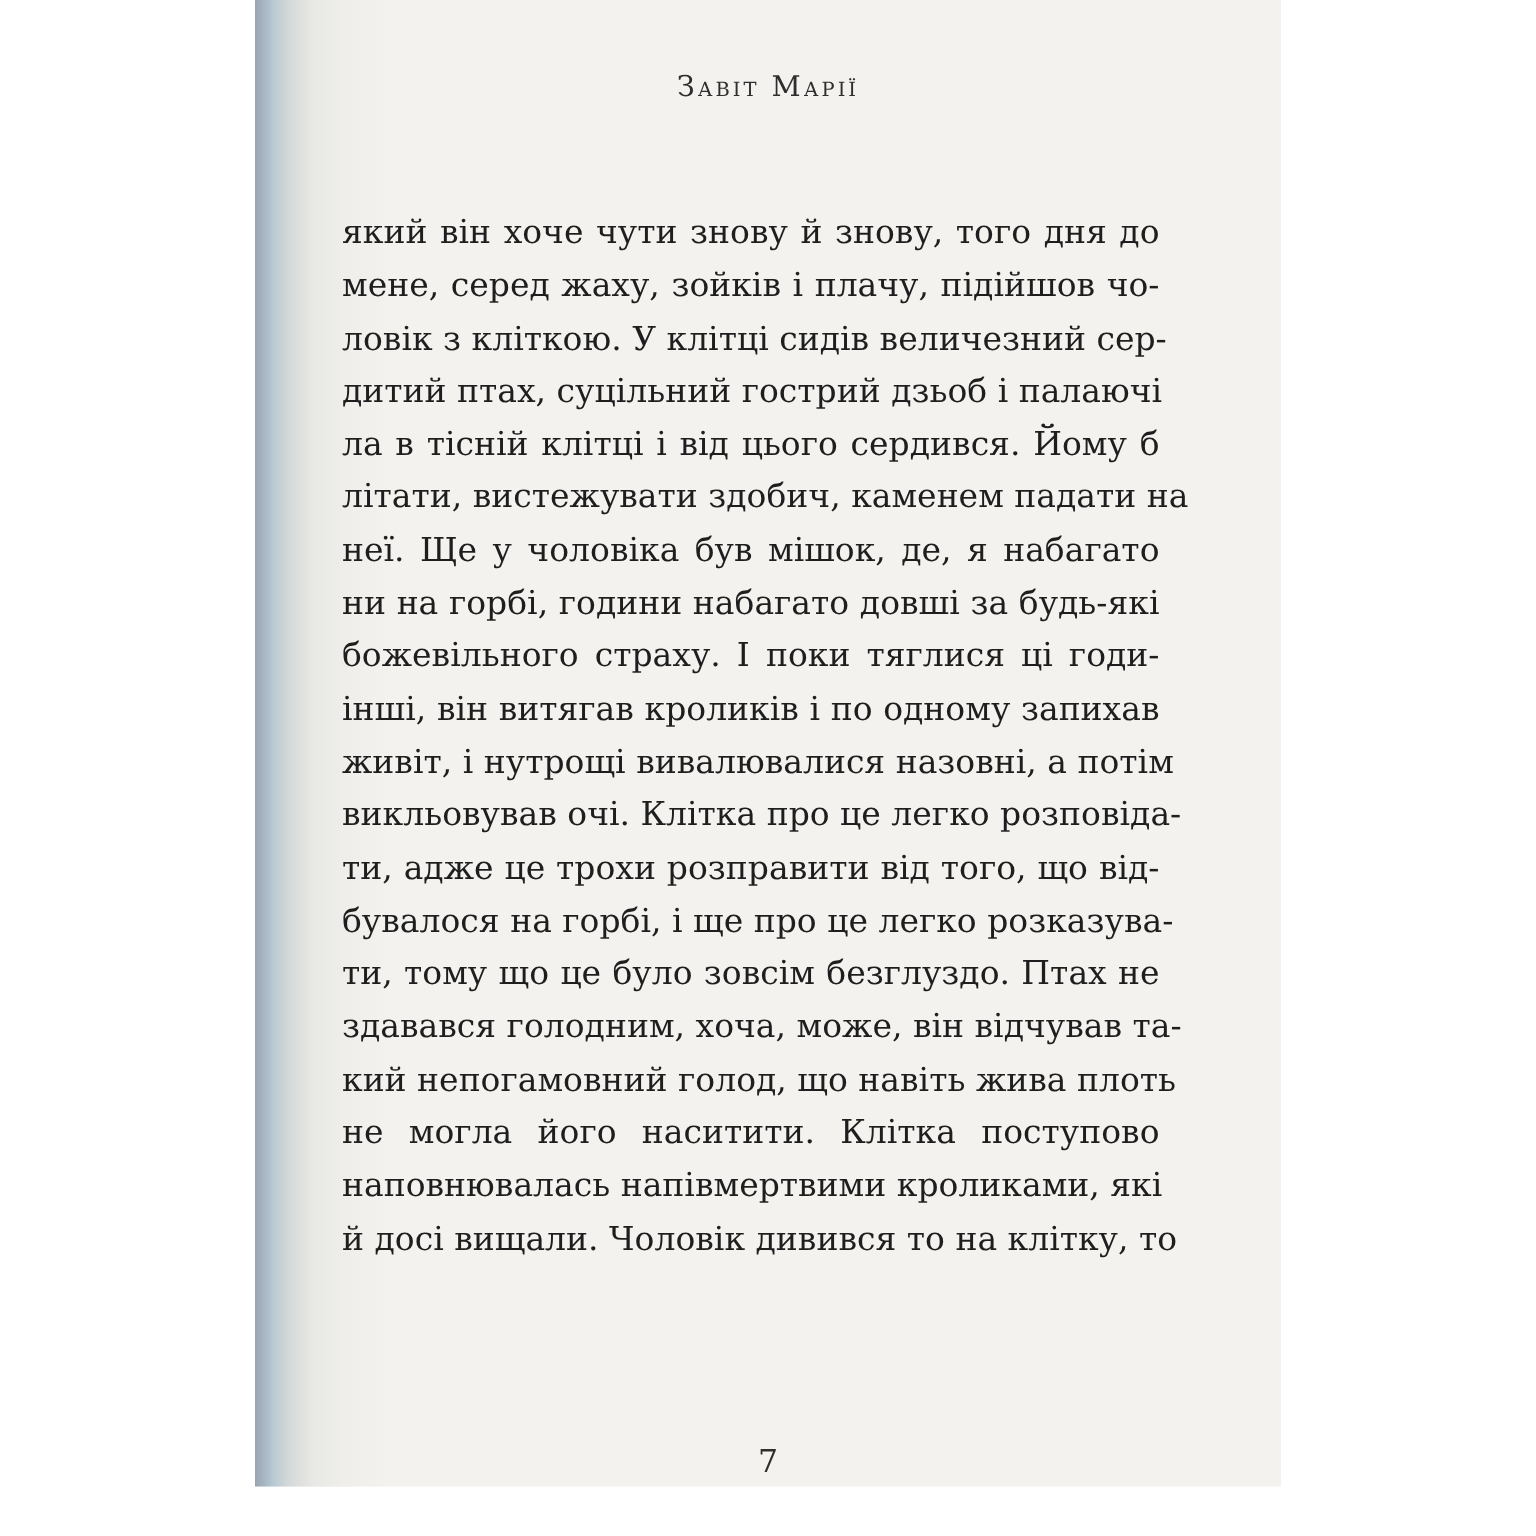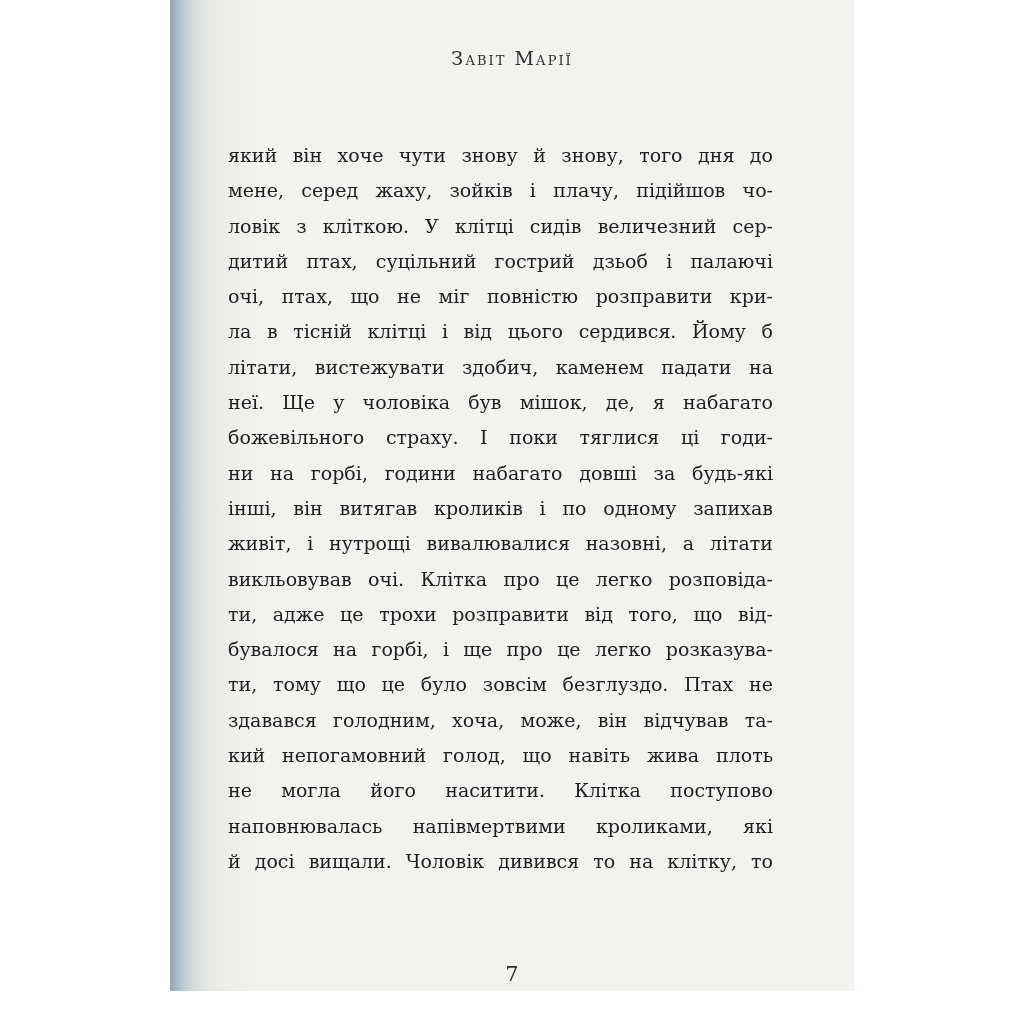--- a/index.html
+++ b/index.html
@@ -16,21 +16,21 @@
   .header {
     position: absolute; left: 0; width: 684px; top: 47px;
     text-align: center;
     font-family: "DejaVu Serif", serif;
     font-size: 19px; letter-spacing: 2px; color: #2e2e2e;
     font-variant: small-caps;
   }
   .body-text {
     position: absolute; left: 58px; top: 138px; width: 545px;
     font-family: "DejaVu Serif", serif;
-    font-size: 19px; line-height: 35.3px; color: #1e1e1e;
+    font-size: 22px; line-height: 35.3px; color: #1e1e1e;
   }
   .line {
     display: block; white-space: nowrap;
     text-align: justify; text-align-last: justify;
     height: 35.3px;
   }
   .page-number {
     position: absolute; left: 0; width: 684px; top: 962px;
     text-align: center;
     font-family: "DejaVu Serif", serif; font-size: 21px; color: #2e2e2e;
@@ -40,28 +40,27 @@
 <body>
 
 <div class="page">
   <div class="header">Завіт Марії</div>
 
   <div class="body-text">
     <span class="line">який він хоче чути знову й знову, того дня до</span>
     <span class="line">мене, серед жаху, зойків і плачу, підійшов чо-</span>
     <span class="line">ловік з кліткою. У клітці сидів величезний сер-</span>
     <span class="line">дитий птах, суцільний гострий дзьоб і палаючі</span>
-    <span class="line">очі, птах, що не міг повністю розправити кри-</span>
     <span class="line">ла в тісній клітці і від цього сердився. Йому б</span>
     <span class="line">літати, вистежувати здобич, каменем падати на</span>
     <span class="line">неї. Ще у чоловіка був мішок, де, я набагато</span>
+    <span class="line">ни на горбі, години набагато довші за будь-які</span>
     <span class="line">божевільного страху. І поки тяглися ці годи-</span>
-    <span class="line">ни на горбі, години набагато довші за будь-які</span>
     <span class="line">інші, він витягав кроликів і по одному запихав</span>
-    <span class="line">живіт, і нутрощі вивалювалися назовні, а літати</span>
+    <span class="line">живіт, і нутрощі вивалювалися назовні, а потім</span>
     <span class="line">викльовував очі. Клітка про це легко розповіда-</span>
     <span class="line">ти, адже це трохи розправити від того, що від-</span>
     <span class="line">бувалося на горбі, і ще про це легко розказува-</span>
     <span class="line">ти, тому що це було зовсім безглуздо. Птах не</span>
     <span class="line">здавався голодним, хоча, може, він відчував та-</span>
     <span class="line">кий непогамовний голод, що навіть жива плоть</span>
     <span class="line">не могла його наситити. Клітка поступово</span>
     <span class="line">наповнювалась напівмертвими кроликами, які</span>
     <span class="line">й досі вищали. Чоловік дивився то на клітку, то</span>
   </div>

